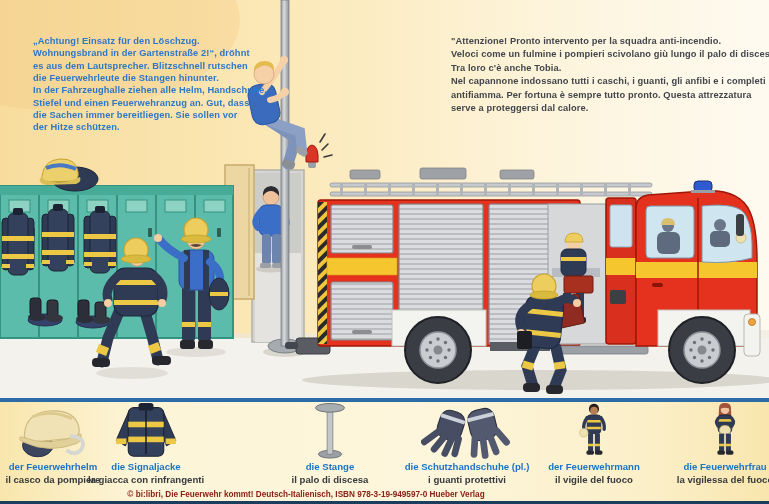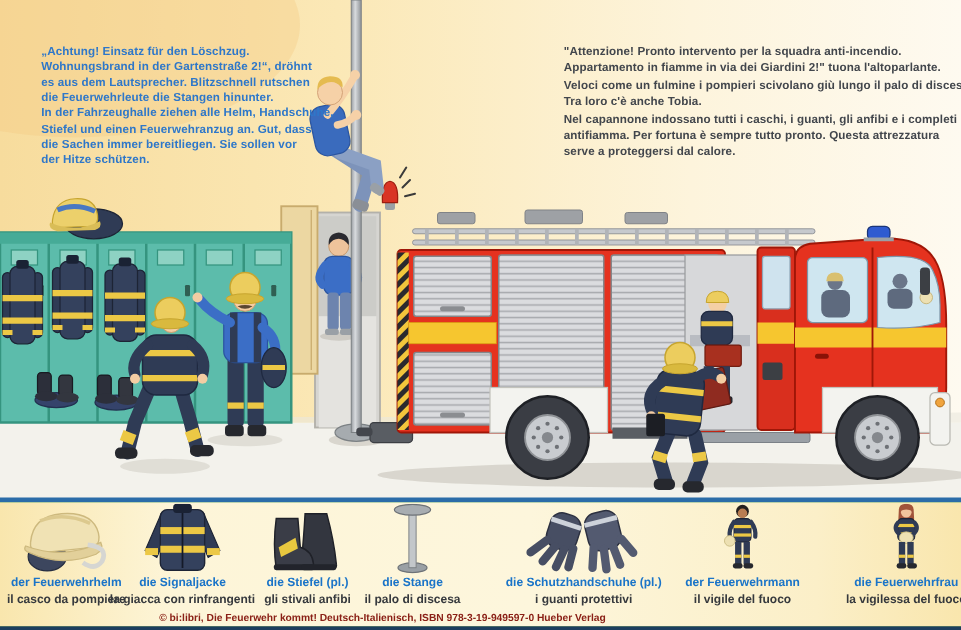--- a/index.html
+++ b/index.html
@@ -1,19 +1,19 @@
 <!DOCTYPE html>
 <html><head>
 <meta charset="utf-8">
 <style>
   html,body{margin:0;padding:0;background:#ffffff;}
   *{box-sizing:border-box;}
   .page{
     position:relative;width:769px;height:504px;overflow:hidden;
-    font-family:"Liberation Sans",sans-serif;background:#bef264;padding-left:24px;
+    font-family:"Liberation Sans",sans-serif;background:#fef9c3;padding-left:24px;
   }
   
   .scene{position:absolute;left:0;top:0;width:769px;height:399px;}
   .scene svg{position:absolute;left:0;top:0;}
   .story{position:absolute;z-index:5;font-size:9.3px;font-weight:bold;letter-spacing:.1px;}
   .story div{white-space:nowrap;}
   .story-de{left:33px;top:35px;width:220px;line-height:12.35px;color:#2e77c9;}
   .story-it{left:451px;top:35px;width:310px;line-height:13.4px;color:#42464c;}
   
   .divider{position:absolute;left:0;top:398px;width:769px;height:4px;background:#2b6ca8;}
@@ -351,21 +351,20 @@
       <div>es aus dem Lautsprecher. Blitzschnell rutschen</div>
       <div>die Feuerwehrleute die Stangen hinunter.</div>
       <div>In der Fahrzeughalle ziehen alle Helm, Handschuhe,</div>
       <div>Stiefel und einen Feuerwehranzug an. Gut, dass</div>
       <div>die Sachen immer bereitliegen. Sie sollen vor</div>
       <div>der Hitze schützen.</div>
     </div>
 
     <div class="story story-it">
       <div>"Attenzione! Pronto intervento per la squadra anti-incendio.</div>
-      <div>Appartamento in fiamme in via dei Giardini 2!" tuona l'altoparlante.</div>
       <div>Veloci come un fulmine i pompieri scivolano giù lungo il palo di discesa.</div>
       <div>Tra loro c'è anche Tobia.</div>
       <div>Nel capannone indossano tutti i caschi, i guanti, gli anfibi e i completi</div>
       <div>antifiamma. Per fortuna è sempre tutto pronto. Questa attrezzatura</div>
       <div>serve a proteggersi dal calore.</div>
     </div>
   </div>
 
   <div class="divider"></div>
 
@@ -396,33 +395,20 @@
           <rect x="27" y="0" width="16" height="8" rx="3" fill="#1a2234"></rect>
           <rect x="16" y="20" width="38" height="6" fill="#ecc845"></rect>
           <rect x="16" y="36" width="38" height="6" fill="#ecc845"></rect>
           <line x1="35" y1="8" x2="35" y2="55" stroke="#141a28" stroke-width="1.5"></line>
         </svg>
       </div>
       <div class="vocab-de">die Signaljacke</div>
       <div class="vocab-it">la giacca con rinfrangenti</div>
     </div>
 
-    <div class="vocab-item" style="left:191px;width:110px;">
-      <div class="vocab-icon">
-        <svg width="62" height="50" viewBox="0 0 64 52">
-          <path d="M30,2 L48,2 Q54,24 56,44 Q57,48 52,48 L28,48 Q26,46 27,42 Q29,20 30,2 Z" fill="#33363f" stroke="#1f2128" stroke-width="1.2"></path>
-          <path d="M6,6 L24,6 L26,30 Q36,33 37,44 Q37,48 32,48 L6,48 Q3,28 6,6 Z" fill="#3a3d47" stroke="#1f2128" stroke-width="1.2"></path>
-          <polygon points="8,30 22,22 24,31 10,38" fill="#e8c83f"></polygon>
-          <rect x="4" y="44" width="34" height="5" rx="2" fill="#22242b"></rect>
-          <rect x="27" y="44" width="29" height="5" rx="2" fill="#22242b"></rect>
-        </svg>
-      </div>
-      <div class="vocab-de">die Stiefel (pl.)</div>
-      <div class="vocab-it">gli stivali anfibi</div>
-    </div>
 
     <div class="vocab-item" style="left:280px;width:100px;">
       <div class="vocab-icon">
         <svg width="44" height="56" viewBox="0 0 44 58">
           <ellipse cx="22" cy="53" rx="12" ry="4" fill="#9aa0a5" stroke="#6d7277" stroke-width="1"></ellipse>
           <rect x="19" y="6" width="6" height="47" fill="#c3c7ca" stroke="#7c8184" stroke-width="0.8"></rect>
           <ellipse cx="22" cy="5" rx="15" ry="4.5" fill="#a8adb1" stroke="#6d7277" stroke-width="1"></ellipse>
         </svg>
       </div>
       <div class="vocab-de">die Stange</div>

